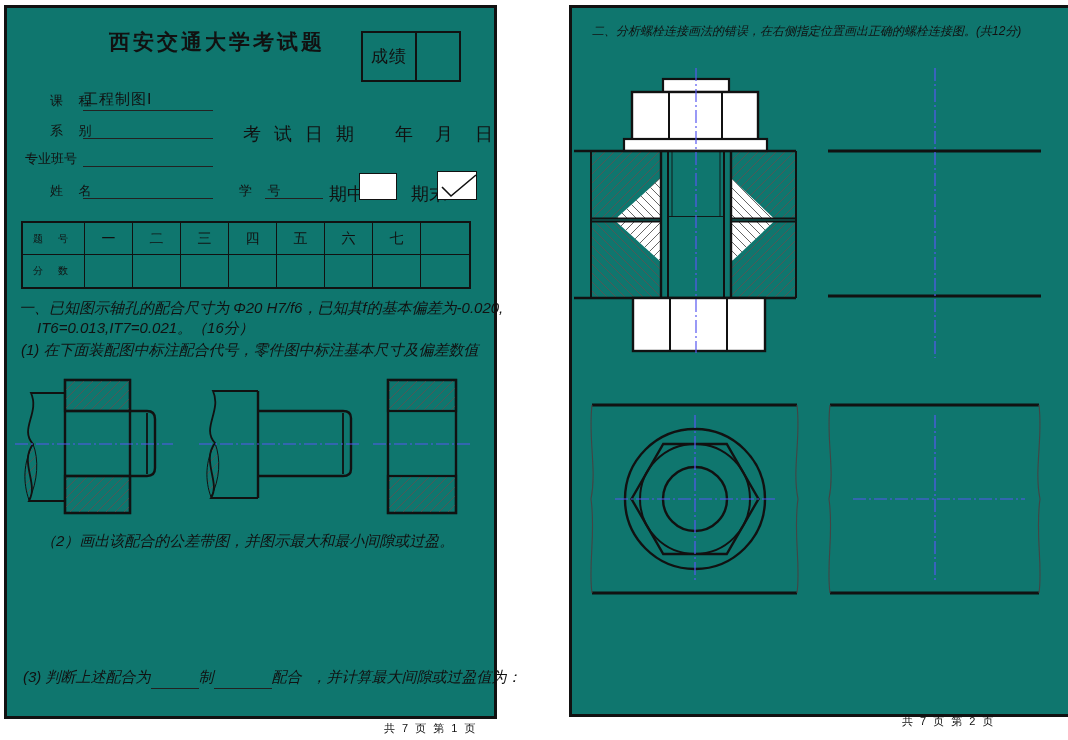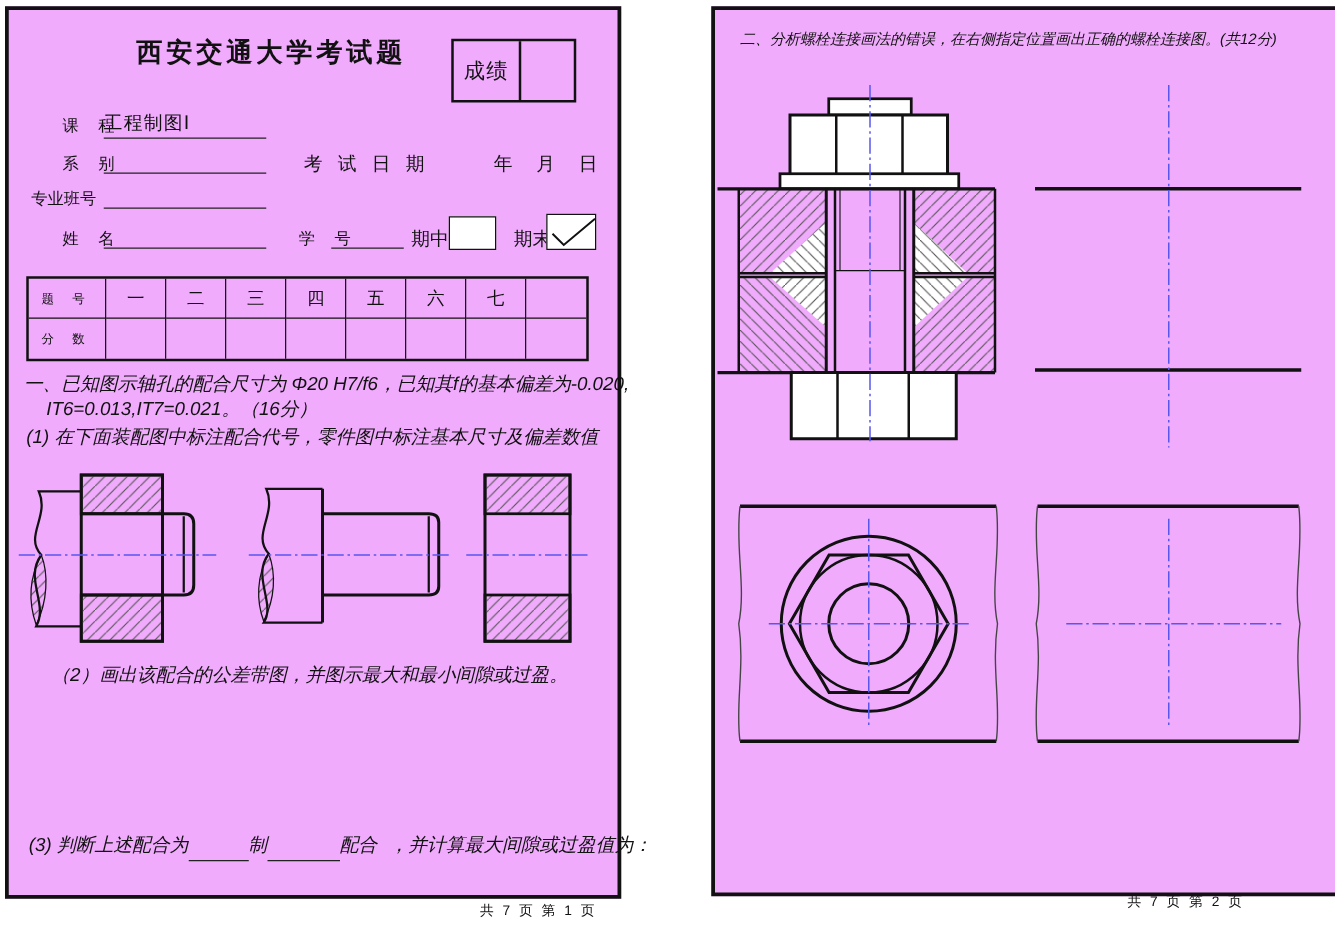--- a/index.html
+++ b/index.html
@@ -1,26 +1,26 @@
 <!DOCTYPE html>
 <html><head>
 <meta charset="utf-8">
 <style>
   * { margin:0; padding:0; box-sizing:border-box; }
   html,body { width:1068px; height:740px; background:#fff; font-family:"Liberation Sans", sans-serif; color:#111; }
-  .page { position:absolute; border:3px solid #111; background:#f0abfc; }
+  .page { position:absolute; border:3px solid #111; background:#0f766e; }
   #page1 { left:4px; top:5px; width:493px; height:714px; }
   #page2 { left:569px; top:5px; width:527px; height:712px;text-align:center; }
   .abs { position:absolute; }
   .title { font-size:21px; font-weight:bold; letter-spacing:3px; text-align:center; }
   .scorebox { border:2px solid #111; display:flex; }
   .scorebox .cell1 { width:54px; border-right:2px solid #111; display:flex; align-items:center; justify-content:center; font-size:17px; letter-spacing:1px; }
   .scorebox .cell2 { flex:1; }
   .lbl { font-size:13px; letter-spacing:6px; white-space:nowrap;margin-left:20px; }
-  .lbl2 { font-size:15px; white-space:nowrap; }
+  .lbl2 { font-size:18px; white-space:nowrap; }
   .uline { border-bottom:1.5px solid #222; text-align:left; }
   .course-val { font-size:15px; line-height:22px; letter-spacing:1px; }
   .chkbox { border:1.8px solid #111; background:#fff; }
   .stable { display:grid; grid-template-columns:62px repeat(8,48px); border:2px solid #111; }
   .stable .c { border-right:1.5px solid #111; border-bottom:1.5px solid #111; height:32px; display:flex; align-items:center; justify-content:center; font-size:14px; }
   .stable .c.last { border-right:none; }
   .stable .c.brow { border-bottom:none; }
   .stable .hdr { letter-spacing:6px; font-size:10px; }
   .qtext { font-size:15px; font-style:italic; line-height:1.6; white-space:nowrap; }
   .blank { display:inline-block; border-bottom:1.5px solid #222; height:14px; vertical-align:bottom; }

